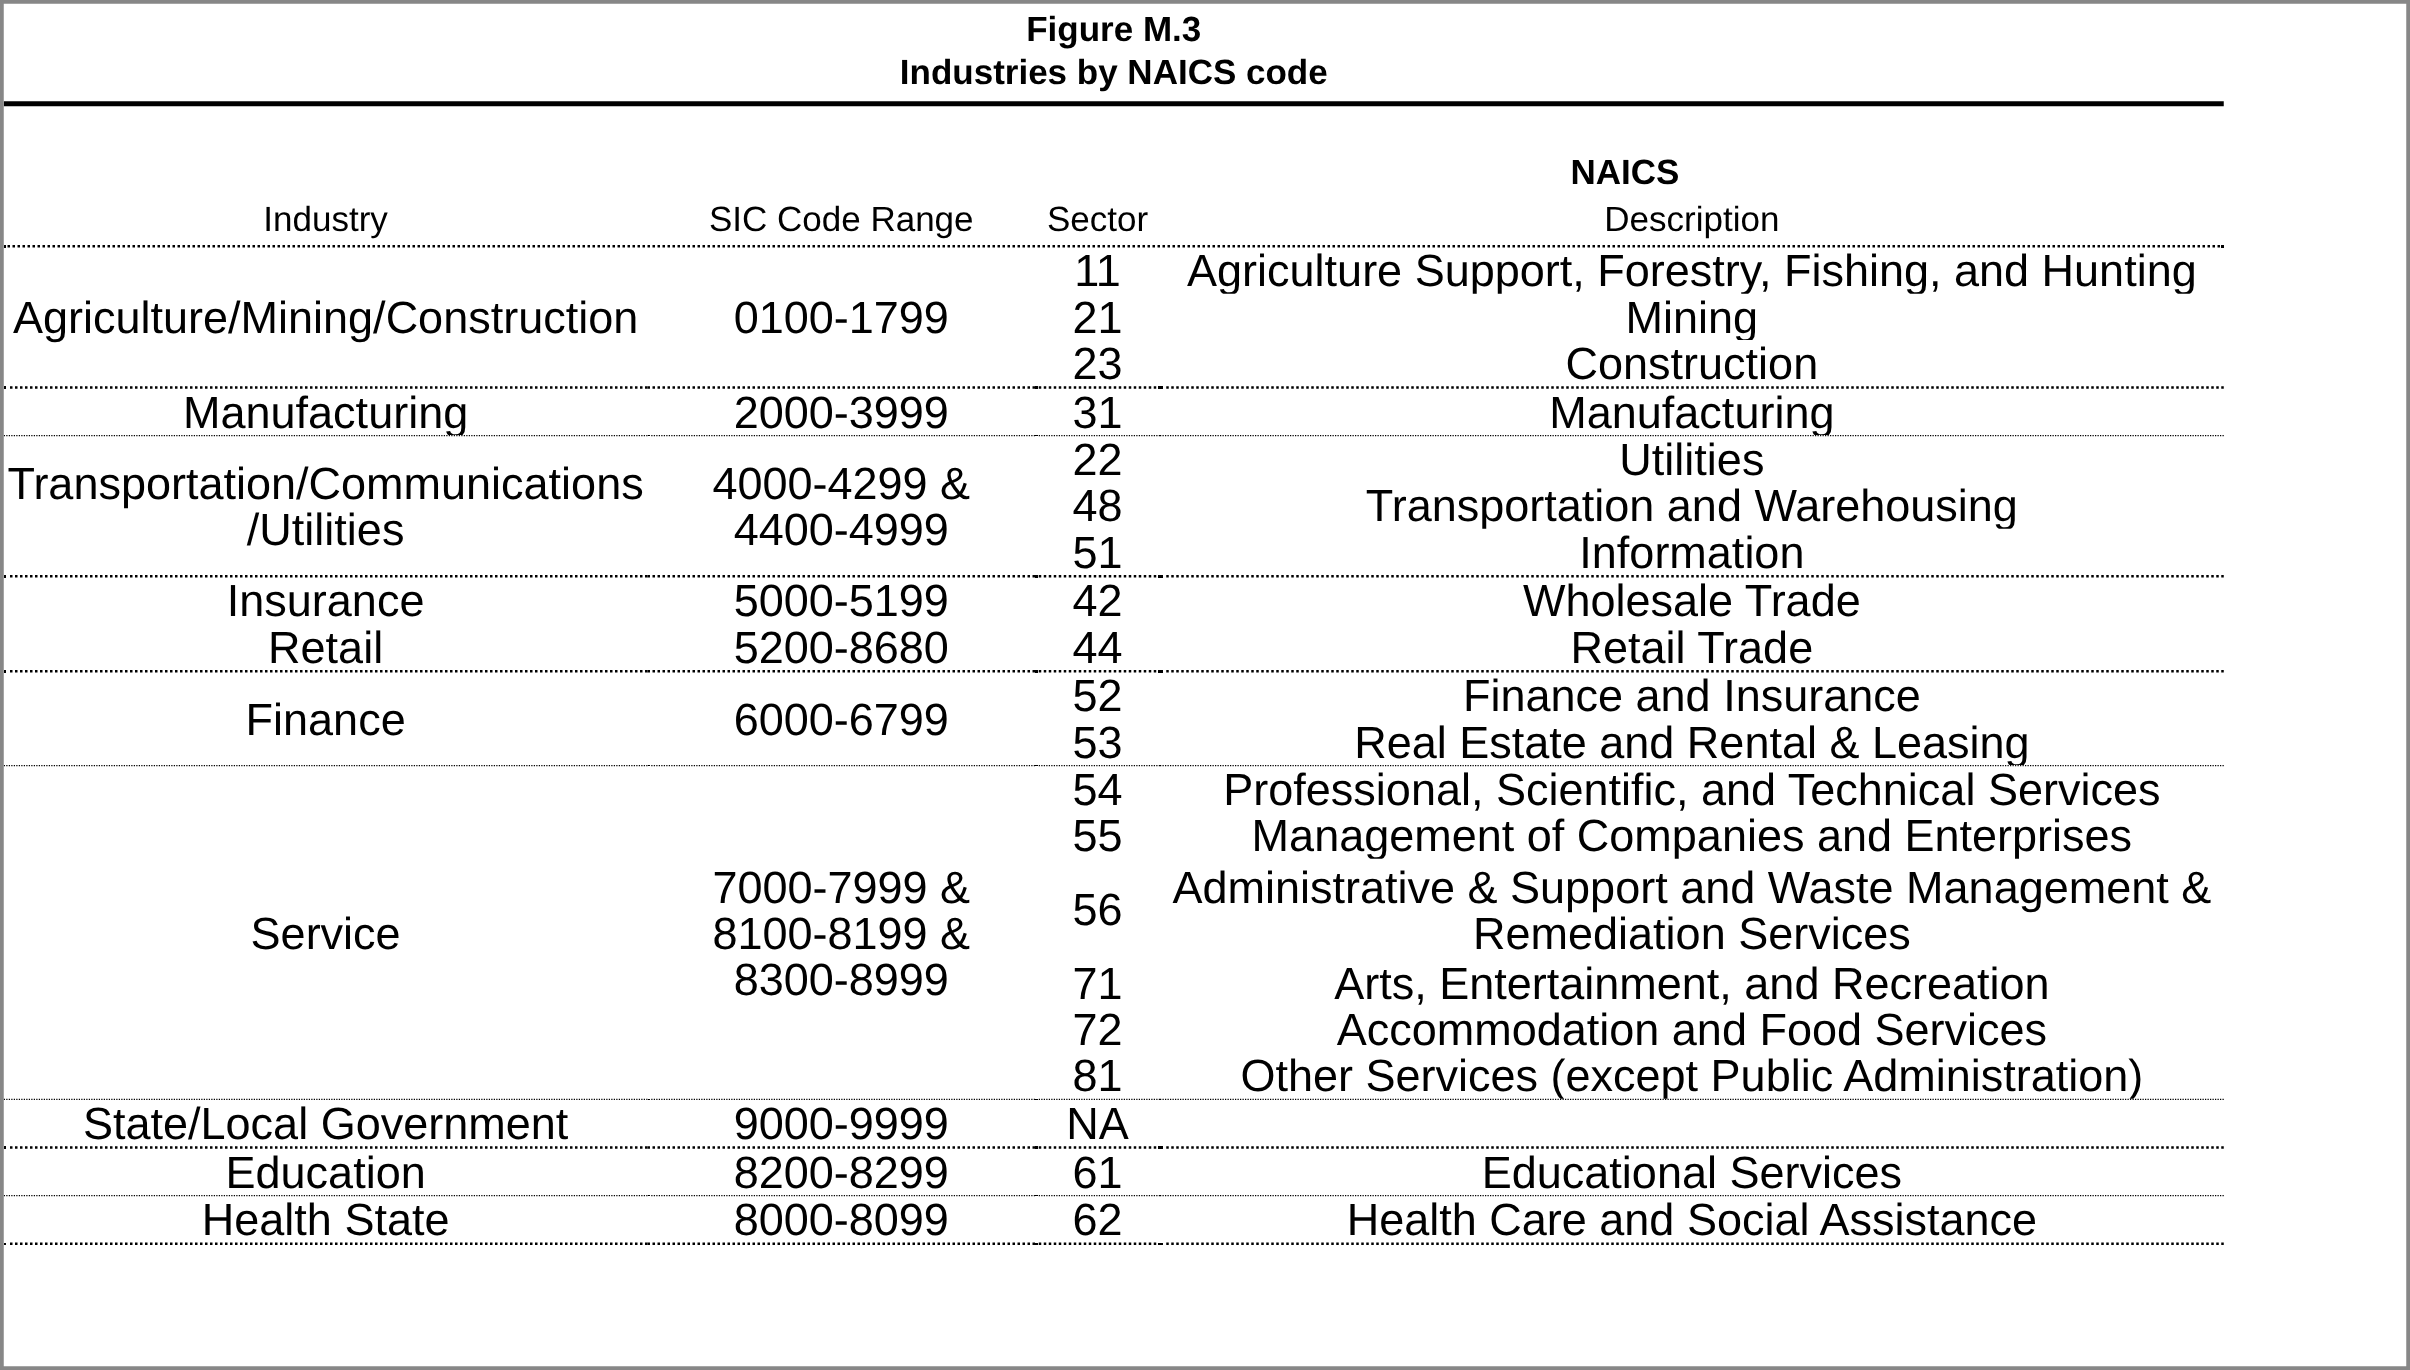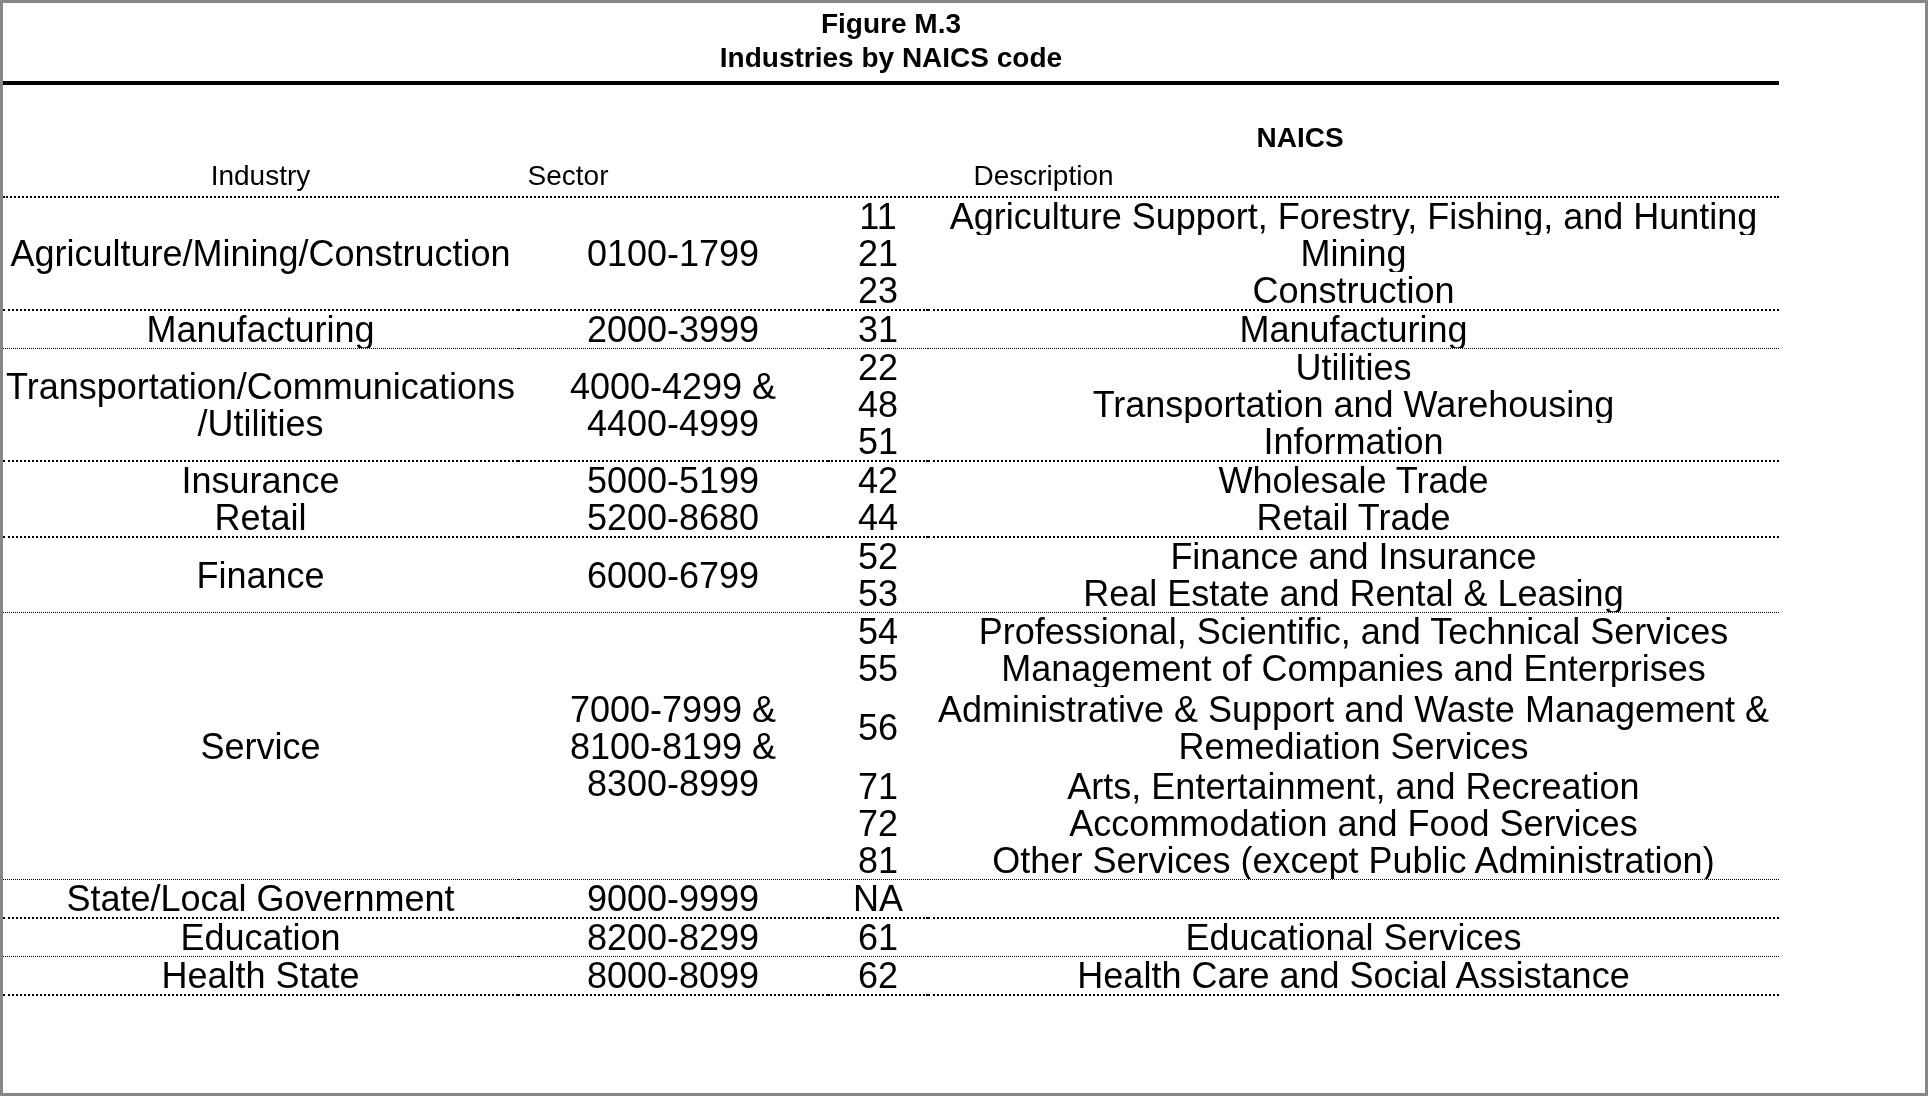--- a/index.html
+++ b/index.html
@@ -57,20 +57,21 @@
       <div class="title-line">Figure M.3</div>
       <div class="title-line">Industries by NAICS code</div>
     </div>
 
     <div class="thick-rule"></div>
 
     <div class="header-block">
       <div class="naics-label">NAICS</div>
       <div class="col-headers">
         <div class="ch ch-industry">Industry</div>
+        <div class="ch ch-sic">SIC Code Range</div>
         <div class="ch ch-sector">Sector</div>
         <div class="ch ch-desc">Description</div>
       </div>
     </div>
 
     <table class="naics">
       <colgroup>
         <col style="width:515px">
           <col style="width:310px">
           <col style="width:100px">

